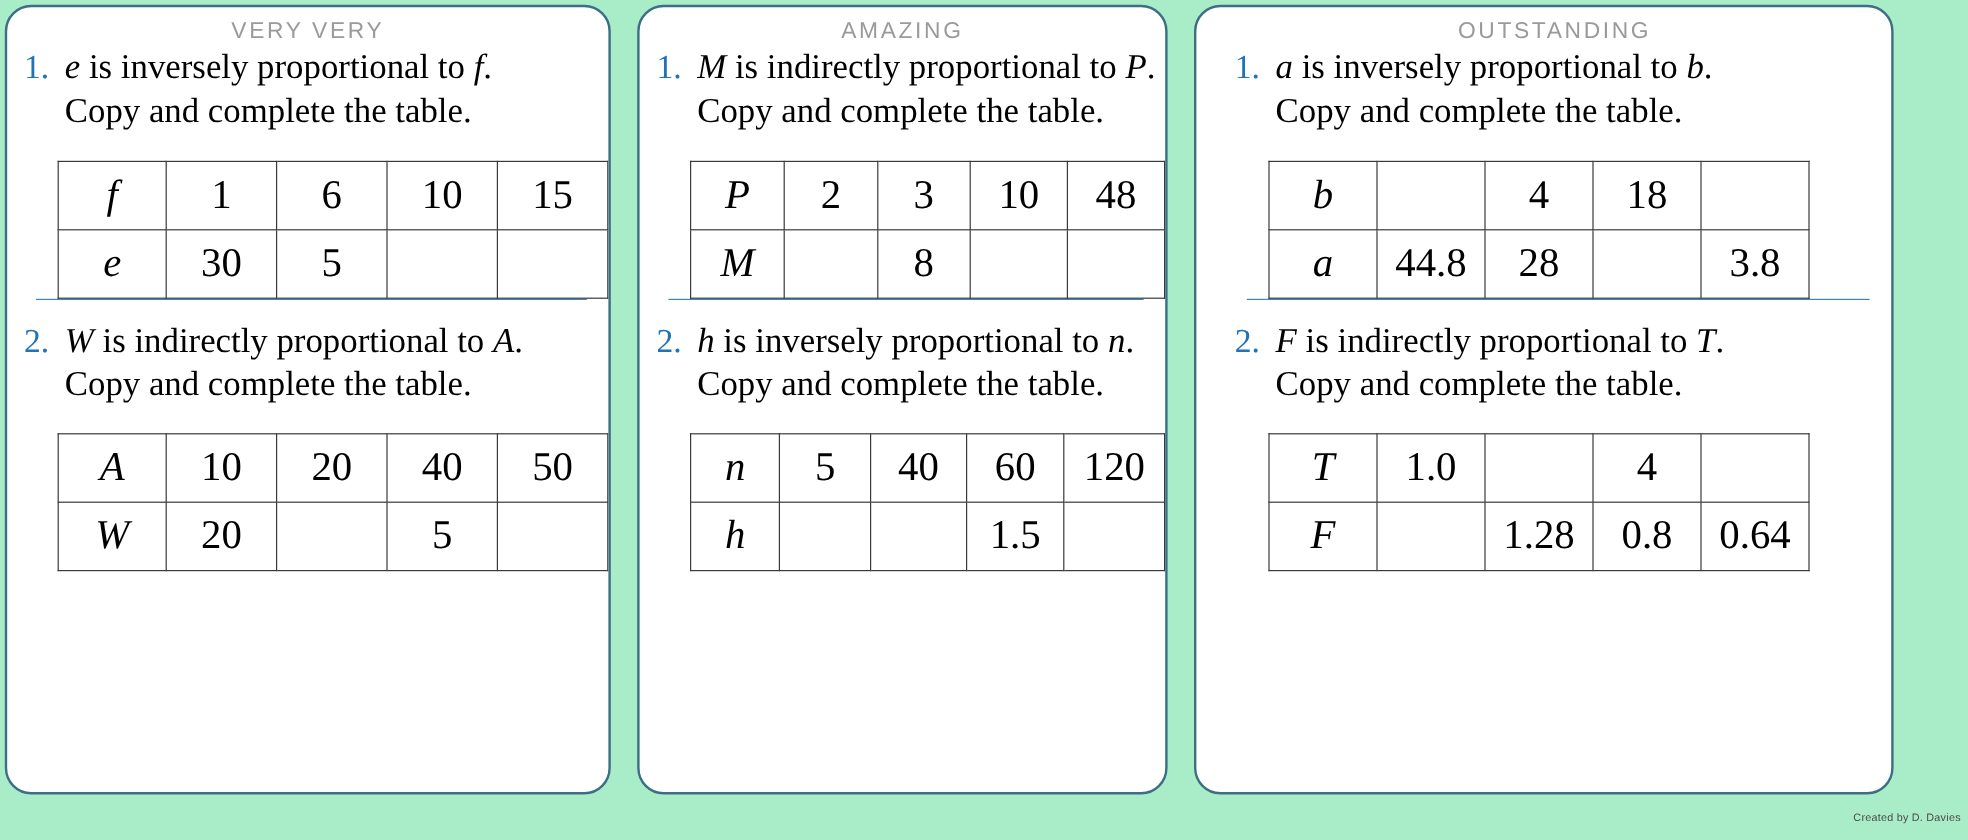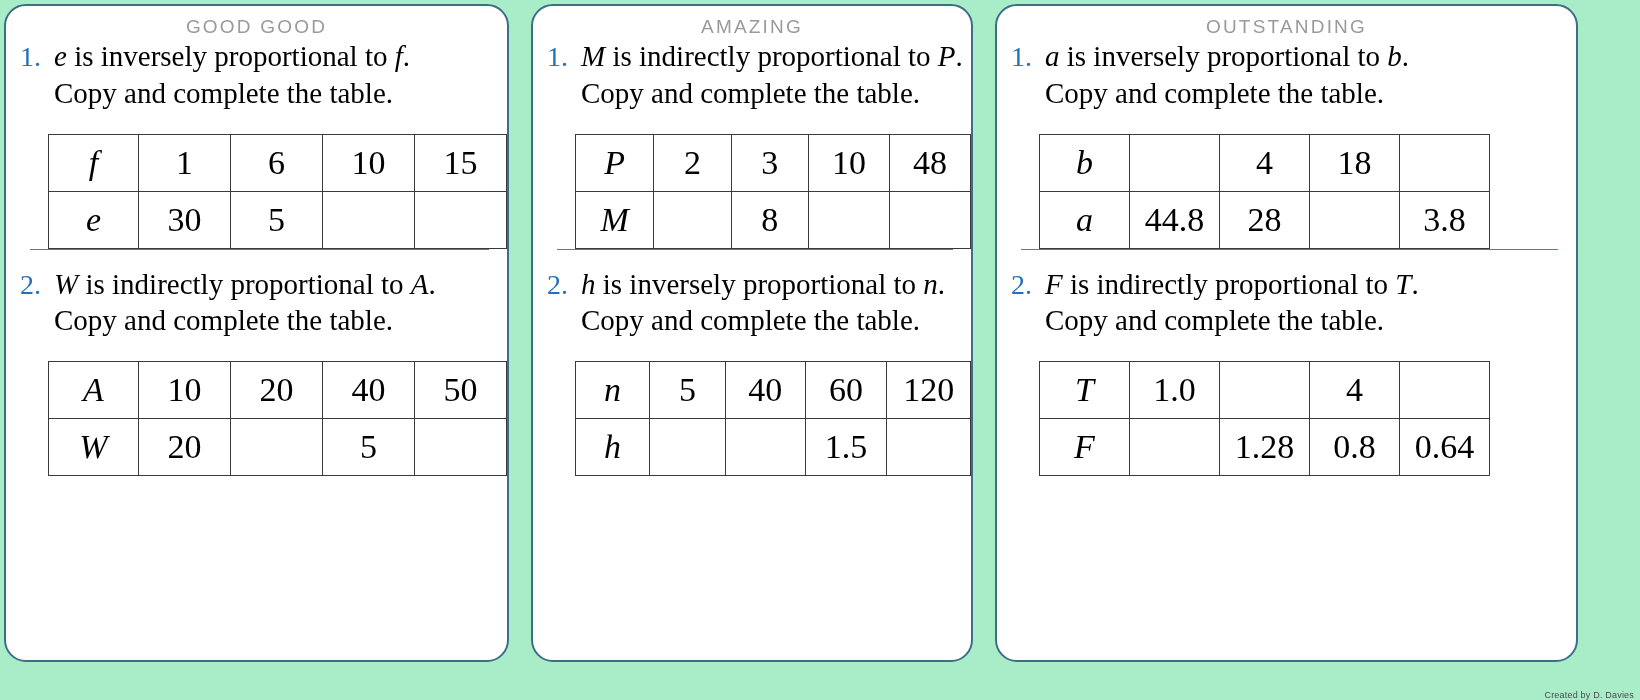--- a/index.html
+++ b/index.html
@@ -29,21 +29,21 @@
     border: 2px solid #3c6e85;
     border-radius: 22px;
     box-sizing: border-box;
     position: relative;
     height: 658px;
     padding: 0;
     overflow: hidden;
   }
   .card.c1 { width: 505px; }
   .card.c2 { width: 442px; }
-  .card.c3 { width: 583px; }
+  .card.c3 { width: 583px; padding-left: 18px; }
 
   .card-header {
     text-align: center;
     font-family: "Liberation Sans", sans-serif;
     font-size: 19px;
     letter-spacing: 2.2px;
     color: #9a9a9a;
     padding-top: 10px;
     font-weight: 400;
     user-select: none;
@@ -109,34 +109,34 @@
     height: 0;
     border-top: 1.6px solid #3e85c0;
     margin: 0 18px 0 24px;
   }
 
   .q2wrap { margin-top: 16px; }
 
   .credit {
     position: absolute;
     right: 6px;
-    bottom: 0;
+    bottom: 14px;
     font-family: "Liberation Sans", sans-serif;
     font-size: 9px;
     color: #4a4a4a;
     letter-spacing: 0.2px;
   }
 </style>
 </head>
 <body>
 
 <div class="board">
 
   <div class="card c1">
-    <div class="card-header">GOOD GOOD</div>
+    <div class="card-header">VERY VERY</div>
 
     <div class="question">
       <div class="q-block">
         <div class="q-line">
           <span class="q-num">1.</span>
           <span class="q-text">
             <span class="mathvar">e</span><span> is inversely proportional to </span><span class="mathvar">f</span><span>.</span>
             <span class="l2">Copy and complete the table.</span>
           </span>
         </div>

